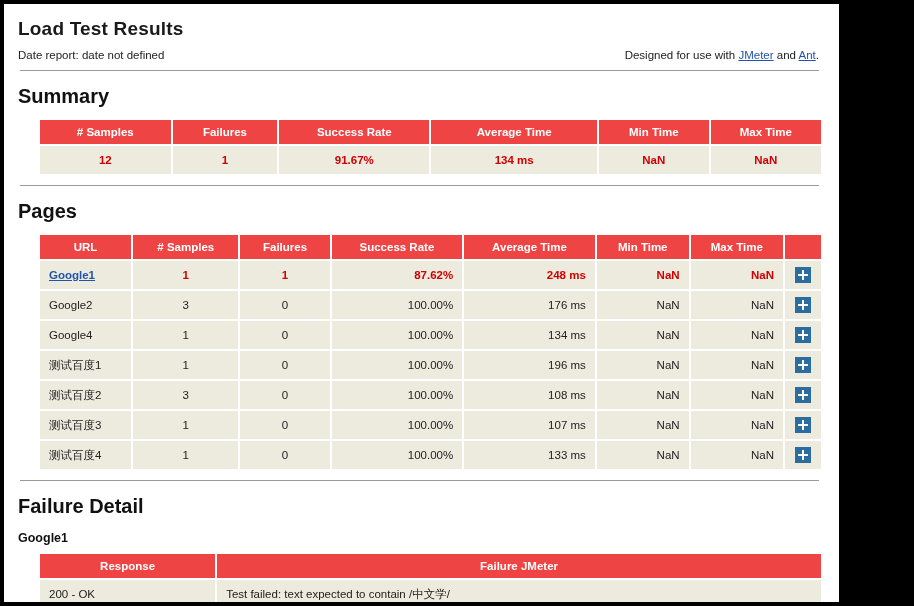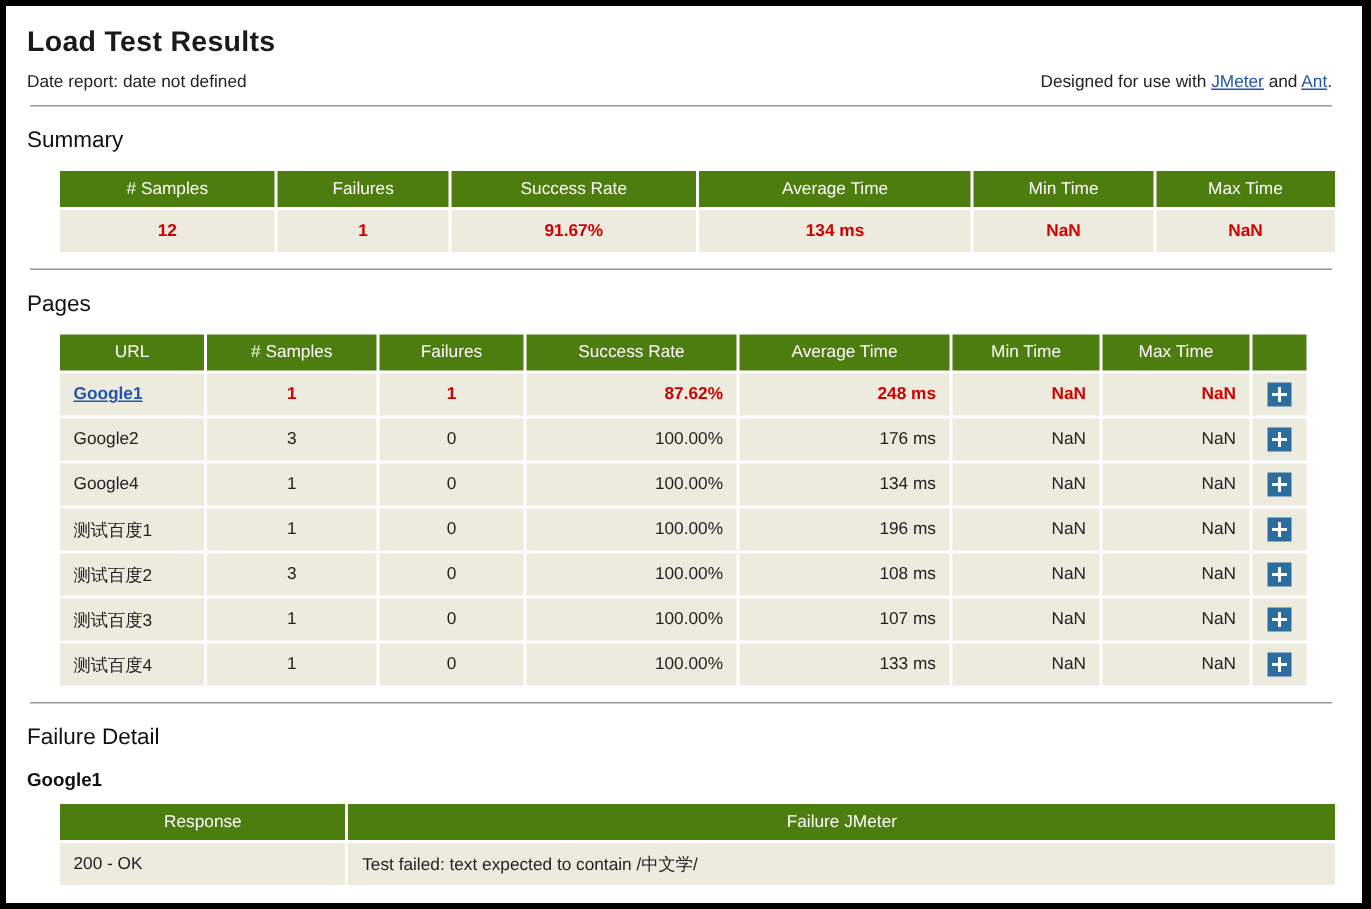--- a/index.html
+++ b/index.html
@@ -10,21 +10,21 @@
   body {
     width: 914px;
     height: 606px;
     overflow: hidden;
     font-family: "Liberation Sans", "DejaVu Sans", sans-serif;
   }
   .page {
     position: absolute;
     left: 4px;
     top: 4px;
-    width: 904px;
+    width: 835px;
     height: 598px;
     background: #ffffff;
     box-sizing: border-box;
     overflow: hidden;
   }
   .inner {
     padding: 8px 16px 0 12px;
   }
 
   
@@ -50,43 +50,43 @@
   }
   hr.sep {
     border: none;
     border-top: 1px solid #9a9a9a;
     margin: 9px 4px 0 4px;
     height: 0;
   }
 
   
   h2.section {
-    font-size: 15px;
-    font-weight: normal;
+    font-size: 20px;
+    font-weight: bold;
     color: #111;
     margin: 14px 0 10px 2px;
   }
   h3.subsection {
     font-size: 12.5px;
     font-weight: bold;
     color: #111;
     margin: 13px 0 7px 2px;
   }
 
   
   table.rpt {
     border-collapse: separate;
     border-spacing: 2px 2px;
     font-size: 11.5px;
     margin-left: 22px;
   }
   table.rpt th {
-    background: #4d7c0f;
+    background: #ef4444;
     color: #ffffff;
-    font-weight: normal;
+    font-weight: bold;
     font-size: 11.5px;
     padding: 6px 8px;
     text-align: center;
     white-space: nowrap;
   }
   table.rpt td {
     background: #edeade;
     color: #222222;
     padding: 6px 9px;
     white-space: nowrap;

